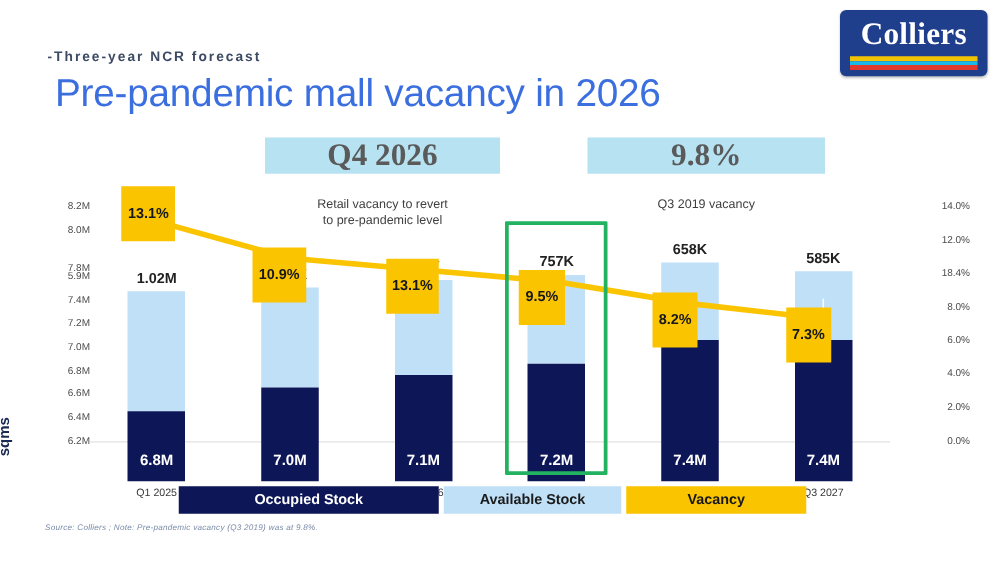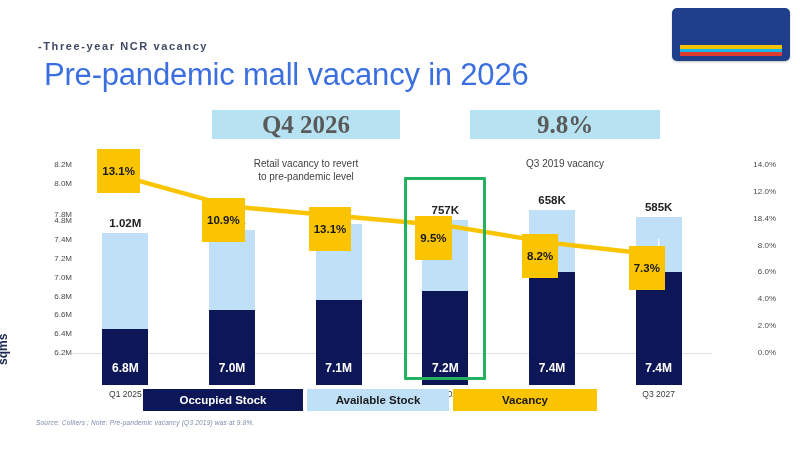--- a/index.html
+++ b/index.html
@@ -103,43 +103,44 @@
     left:413px;top:12px;width:82px;height:203px;
     box-sizing:border-box;border-radius:1px;background:transparent;
   }
 
   
   .legend{position:absolute;left:143px;top:389px;display:flex;gap:4px;}
   .legend-item{
     height:22px;display:flex;align-items:center;justify-content:center;
     font-size:11.5px;font-weight:700;
   }
-  #legend-occupied{width:160px;background:#0d1656;color:#fff;}
+  #legend-occupied{width:208px;background:#0d1656;color:#fff;}
   #legend-available{width:142px;background:#bfe0f7;color:#1b1b1b;}
   #legend-vacancy{width:144px;background:#fbc400;color:#16181c;}
 
   .source{
     position:absolute;left:36px;top:419px;
     font-size:6.5px;font-style:italic;color:#7b8ba8;letter-spacing:.2px;
   }
 </style>
 </head>
 <body>
 
 <div class="slide">
 
   <div class="logo">
+    <div class="logo-word">Colliers</div>
     <div class="logo-stripes">
       <div class="st-yellow"></div>
       <div class="st-blue"></div>
       <div class="st-red"></div>
     </div>
   </div>
 
-  <div class="eyebrow">-Three-year NCR vacancy</div>
+  <div class="eyebrow">-Three-year NCR forecast</div>
   <div class="title">Pre-pandemic mall vacancy in 2026</div>
 
   <div class="callout" id="callout-1">
     <div class="box">Q4 2026</div>
     <div class="cap">
       <div>Retail vacancy to revert</div>
       <div>to pre-pandemic level</div>
     </div>
   </div>
 
@@ -153,21 +154,21 @@
   <div class="chart">
     <div class="axis-title">sqms</div>
     <div id="y-left-ticks">
         <div class="ytick left" style="top: 183px;">6.2M</div>
         <div class="ytick left" style="top: 164.2px;">6.4M</div>
         <div class="ytick left" style="top: 145.4px;">6.6M</div>
         <div class="ytick left" style="top: 126.6px;">6.8M</div>
         <div class="ytick left" style="top: 107.8px;">7.0M</div>
         <div class="ytick left" style="top: 89px;">7.2M</div>
         <div class="ytick left" style="top: 70.2px;">7.4M</div>
-        <div class="ytick left" style="top: 51.4px;">4.8M</div>
+        <div class="ytick left" style="top: 51.4px;">5.9M</div>
         <div class="ytick left" style="top: 32.6px; margin-top: 12px;">7.8M</div>
         <div class="ytick left" style="top: 13.8px;">8.0M</div>
         <div class="ytick left" style="top: -5px;">8.2M</div>
       </div>
     <div id="y-right-ticks">
         <div class="ytick right" style="top: 183px;">0.0%</div>
         <div class="ytick right" style="top: 156.143px;">2.0%</div>
         <div class="ytick right" style="top: 129.286px;">4.0%</div>
         <div class="ytick right" style="top: 102.429px;">6.0%</div>
         <div class="ytick right" style="top: 75.5714px;">8.0%</div>

